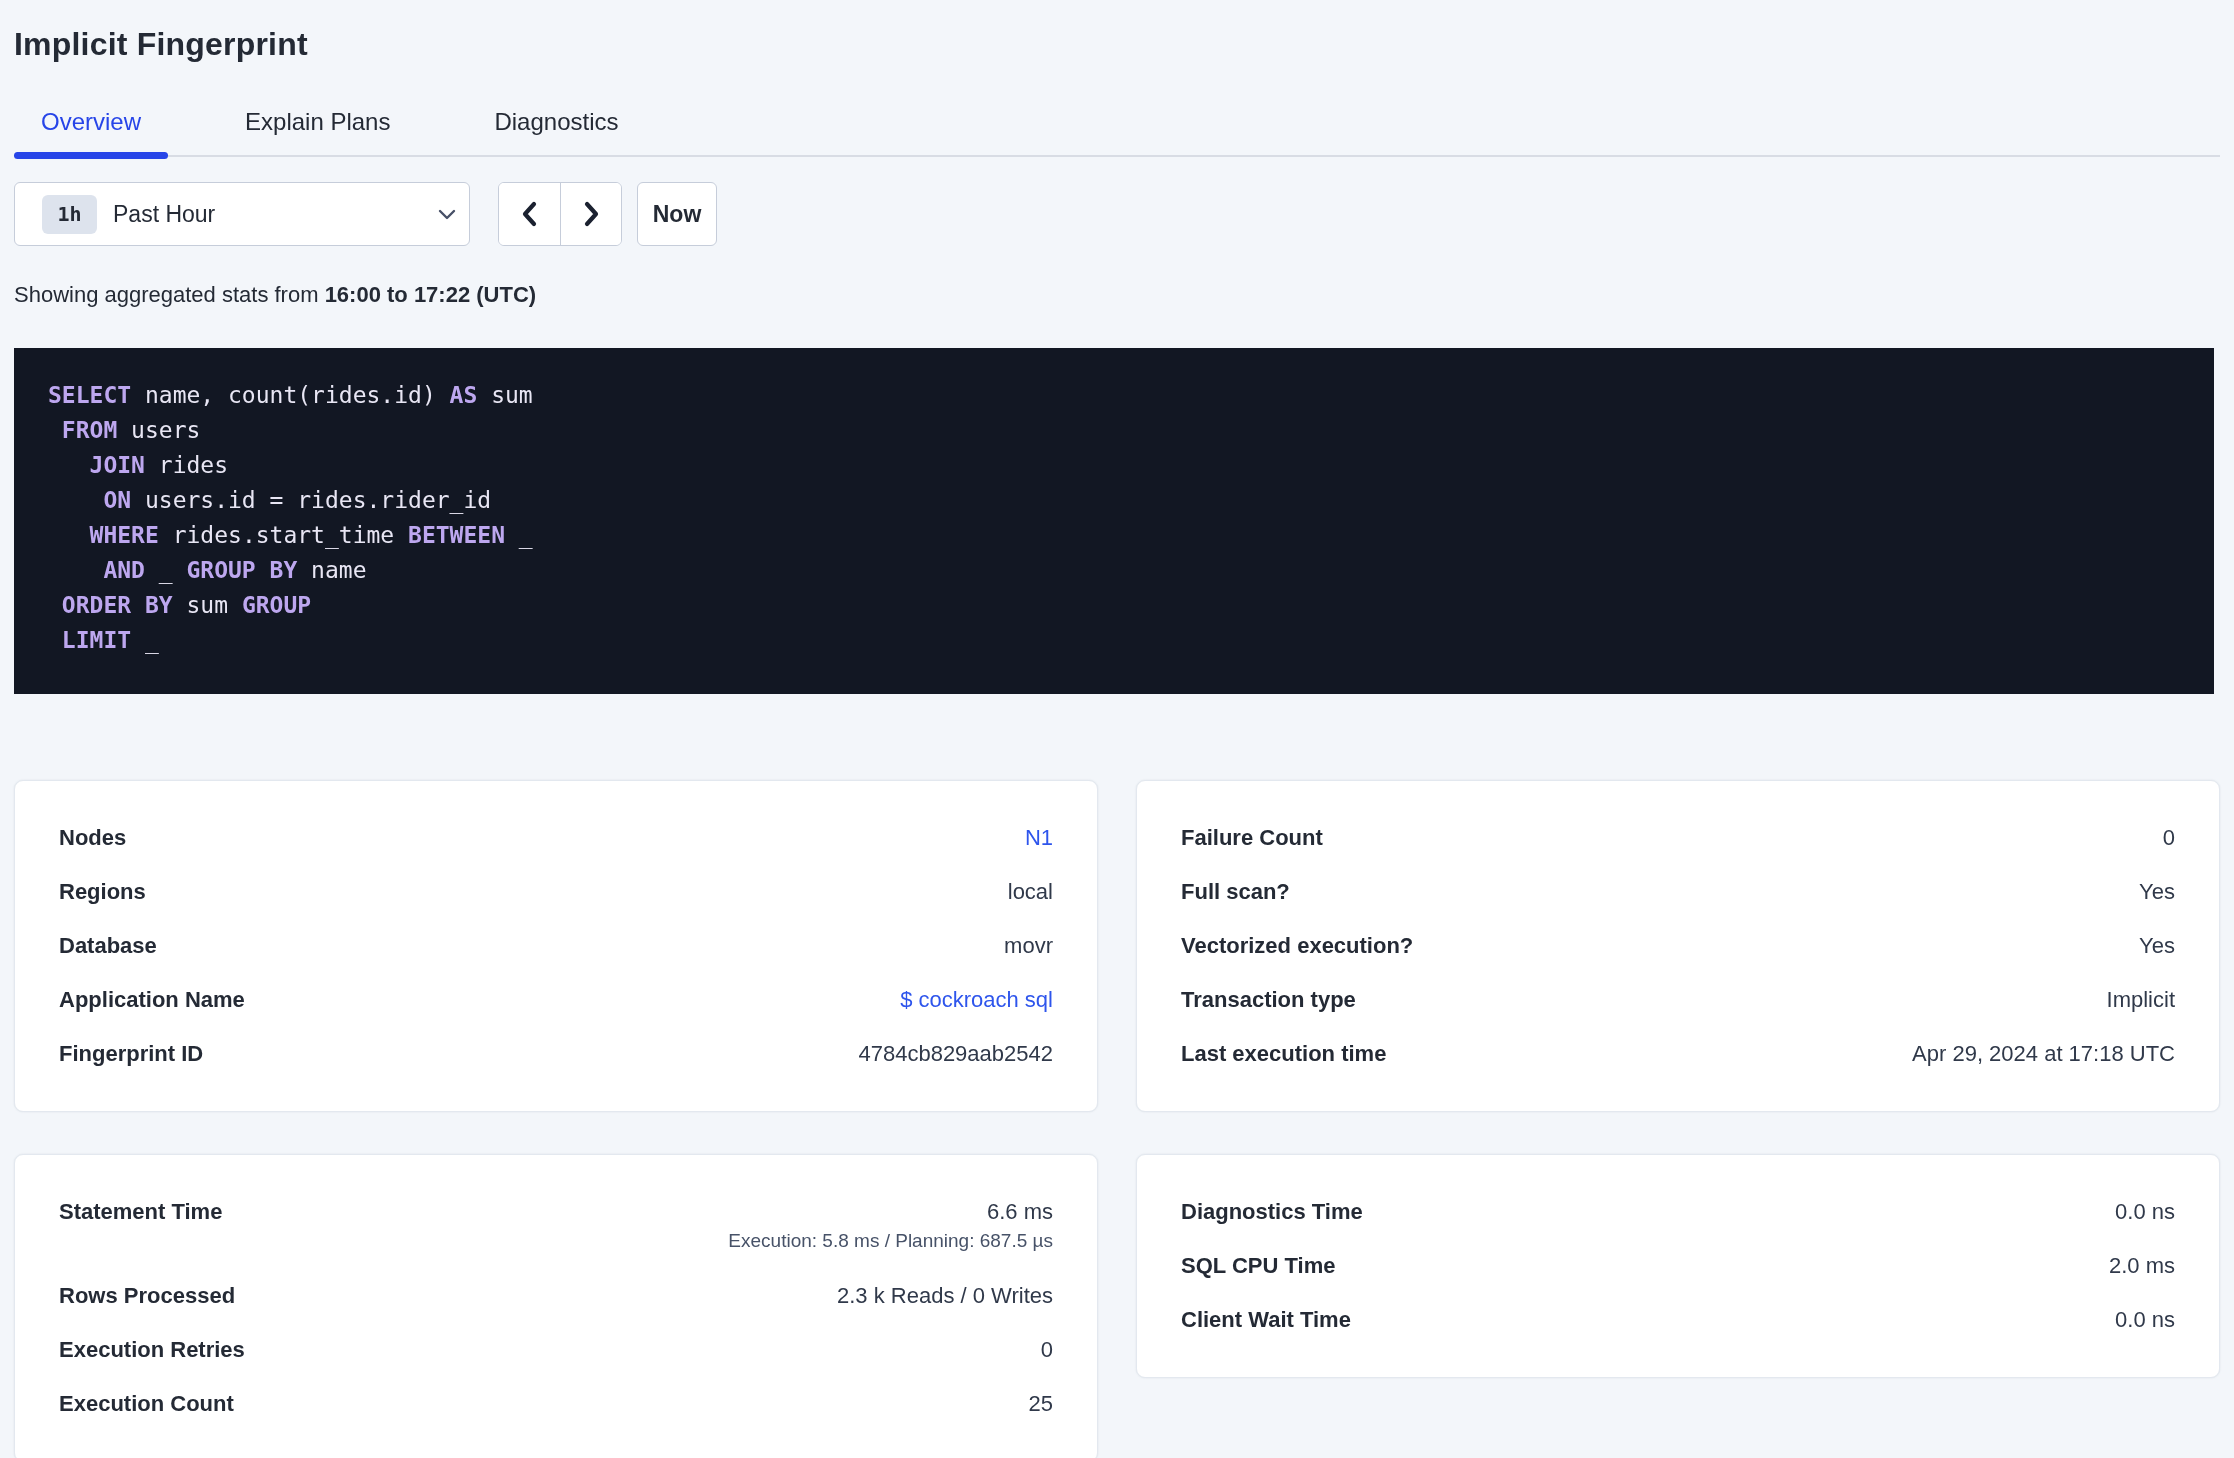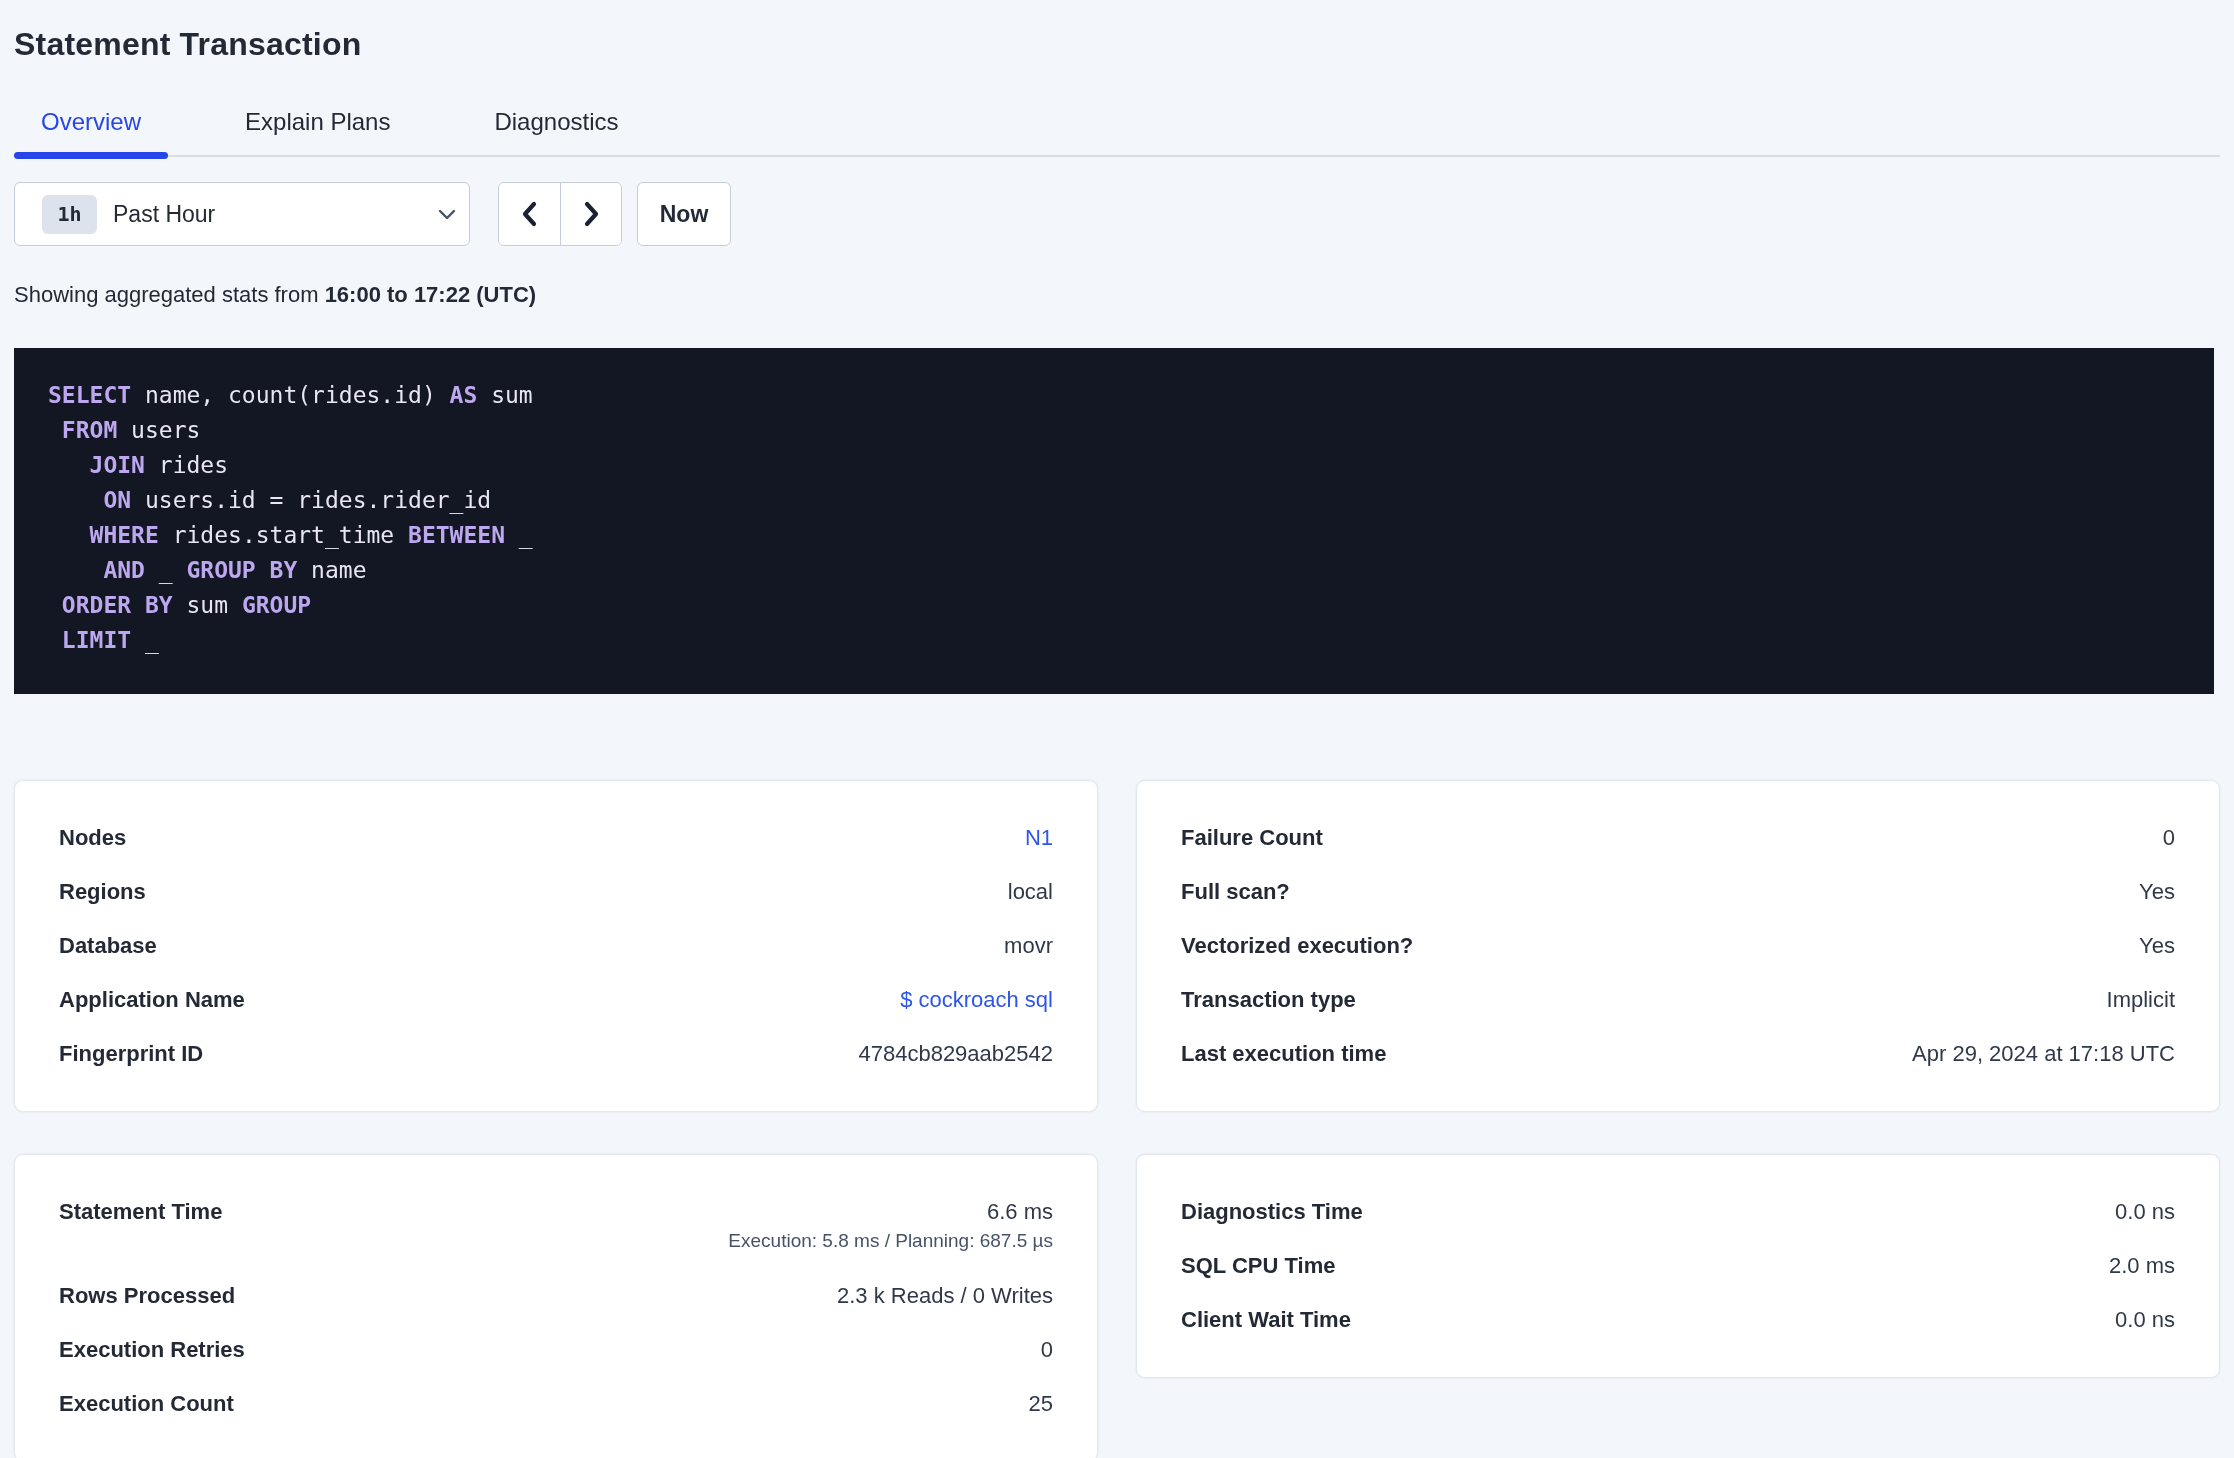--- a/index.html
+++ b/index.html
@@ -109,21 +109,21 @@
     overflow:hidden;
   }
   .arrow-btn{
     width:61px;
     display:flex;align-items:center;justify-content:center;
     background:#fff;border:none;cursor:pointer;
   }
   .arrow-btn + .arrow-btn{border-left:1px solid var(--ctrl-border);}
   .now-btn{
     margin-left:15px;
-    width:94px;
+    width:80px;
     background:#fff;
     border:1px solid var(--ctrl-border);
     border-radius:6px;
     font-size:23px;
     font-weight:600;
     color:var(--text-dark);
     cursor:pointer;
     font-family:"Liberation Sans", sans-serif;
   }
 
@@ -189,21 +189,21 @@
     color:var(--text-sub);
     line-height:30px;
   }
   .icon-svg{display:block;}
 </style>
 </head>
 <body>
 
 <div class="page">
 
-  <h1 class="page-title">Statement Transaction</h1>
+  <h1 class="page-title">Implicit Fingerprint</h1>
 
   <div class="tab-bar">
     <button class="tab active">Overview</button>
     <button class="tab">Explain Plans</button>
     <button class="tab">Diagnostics</button>
   </div>
 
   <div class="controls">
     <button class="dropdown">
       <span class="range-badge">1h</span>

